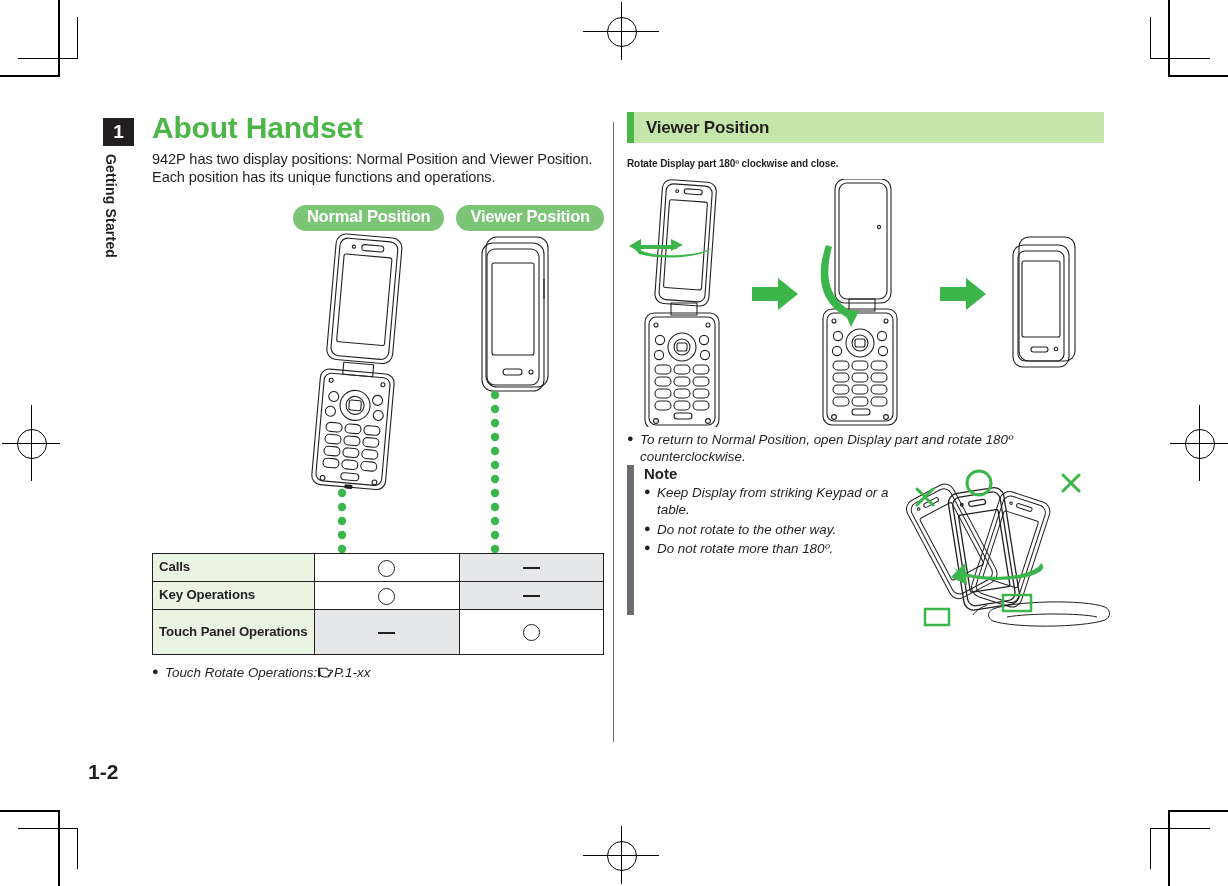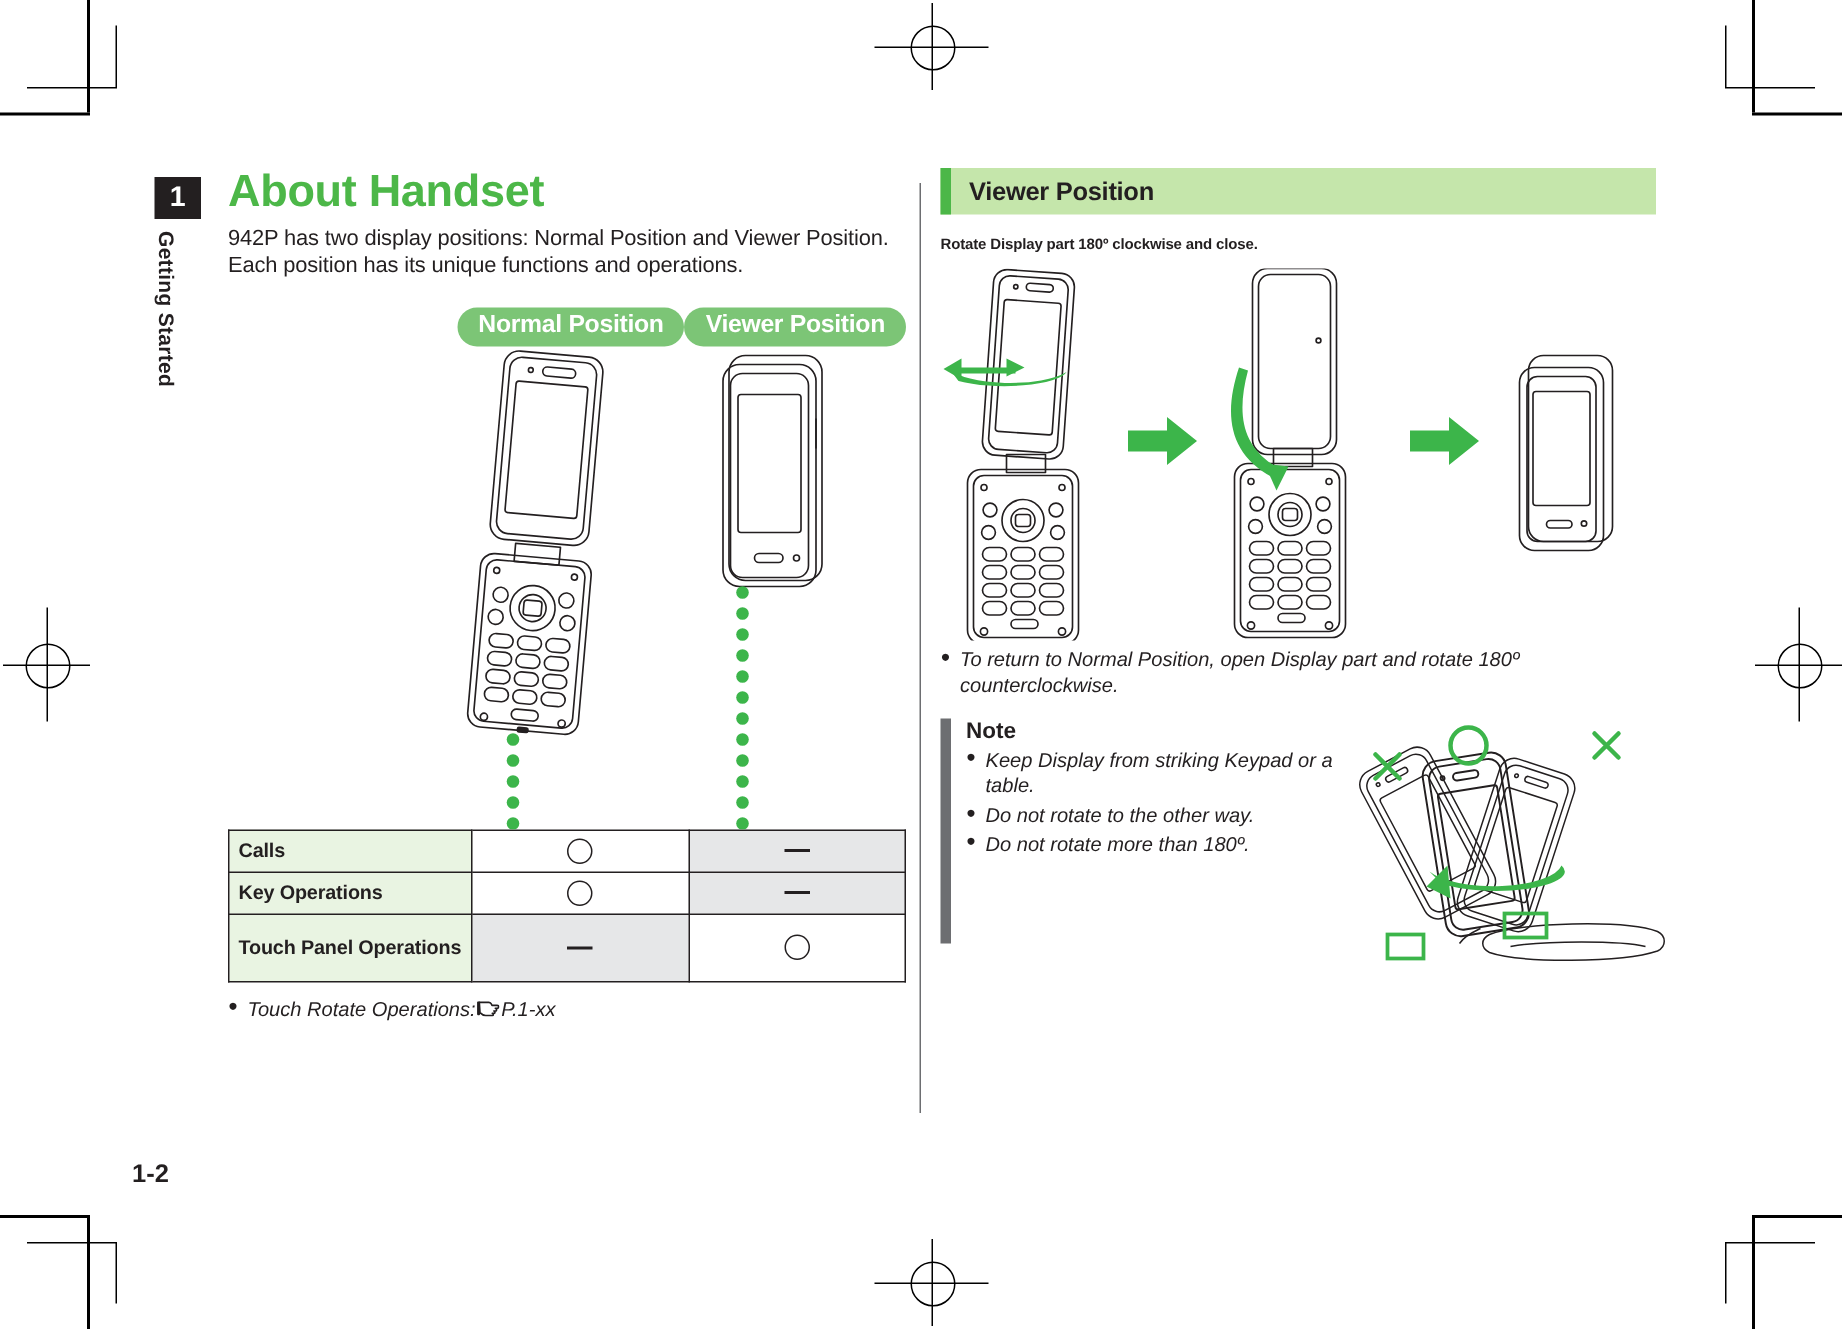--- a/index.html
+++ b/index.html
@@ -61,21 +61,21 @@
     letter-spacing: -.2px;
   }
   .col-right .sechead { margin-top: 0; width: 477px; }
 
   .subhead {
     margin-top: 15px; font-size: 10px; font-weight: bold; color: #231f20;
     letter-spacing: -.1px;
   }
 
   
-  .pills { margin-top: 18px; display: flex; justify-content: flex-end; gap: 0; }
+  .pills { margin-top: 18px; display: flex; justify-content: flex-end; gap: 12px; }
   .pill {
     background: #7cc576; color: #ffffff; font-weight: bold; font-size: 16.5px;
     border-radius: 14px; padding: 3px 14px 5px 14px; line-height: 1.08;
     letter-spacing: -.2px; white-space: nowrap;
   }
 
   
   .illo { position: relative; }
   .illo svg { display: block; }
 
@@ -107,34 +107,34 @@
     color: #231f20;
   }
   .bullet .dot {
     flex: 0 0 auto; width: 13px; font-size: 11px; line-height: 1.45;
   }
   .bullet .btxt { flex: 1 1 auto; font-style: italic; }
   .handptr { display: inline-block; vertical-align: -2px; margin: 0 1px; }
 
   
   .notebox {
-    margin-top: 14px; position: relative;
+    position: relative;
     display: flex;
   }
   .notebox .nbar { width: 7px; background: #6d6e71; flex: 0 0 auto; min-height: 150px; }
   .notebox .nbody { padding-left: 10px; flex: 1 1 auto; }
   .notetitle { font-size: 15px; font-weight: bold; margin: 0 0 2px 0; }
   .notebox .bullet { margin-top: 2px; font-size: 13.4px; }
 
   .note-illo { position: absolute; right: -6px; top: 2px; }
 
   
   .folio {
     position: absolute; left: 88px; top: 760px;
-    font-size: 17px; font-weight: bold; color: #231f20; margin-top: 13px;
+    font-size: 21px; font-weight: bold; color: #231f20;
   }
 </style>
 </head>
 <body>
 
 <div class="page">
 
   <div>
     <div class="mark" style="left:0;   top:75px;  width:60px; height:2px;"></div>
     <div class="mark" style="left:58px; top:0;     width:2px;  height:75px;"></div>

